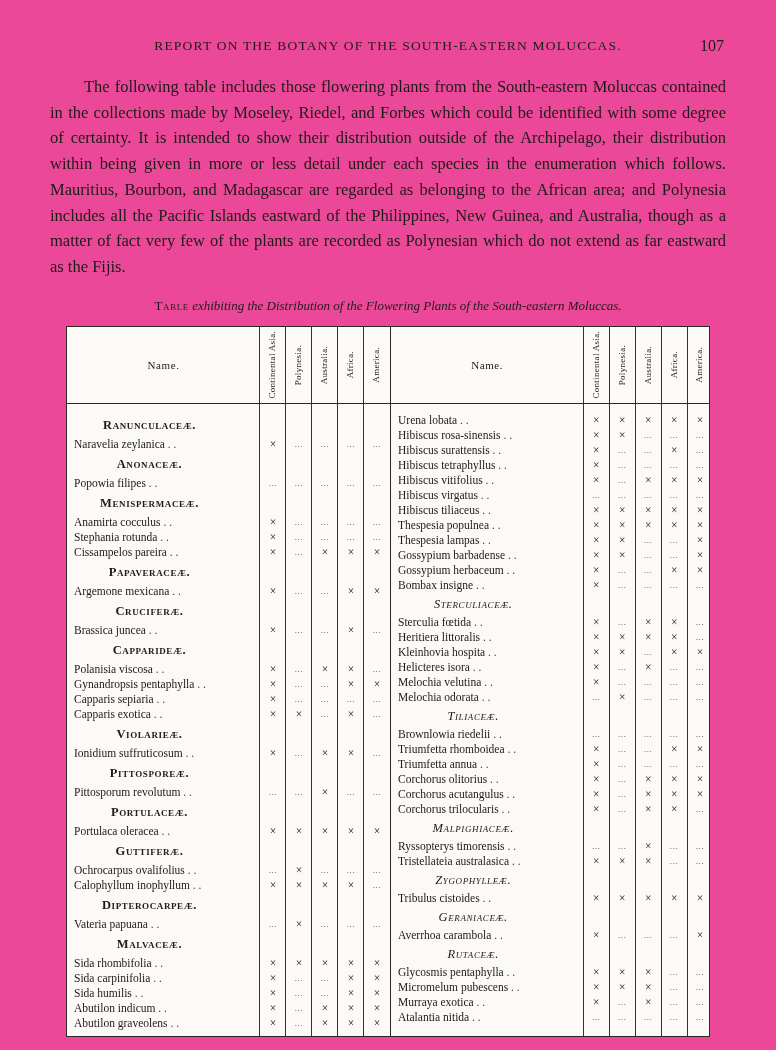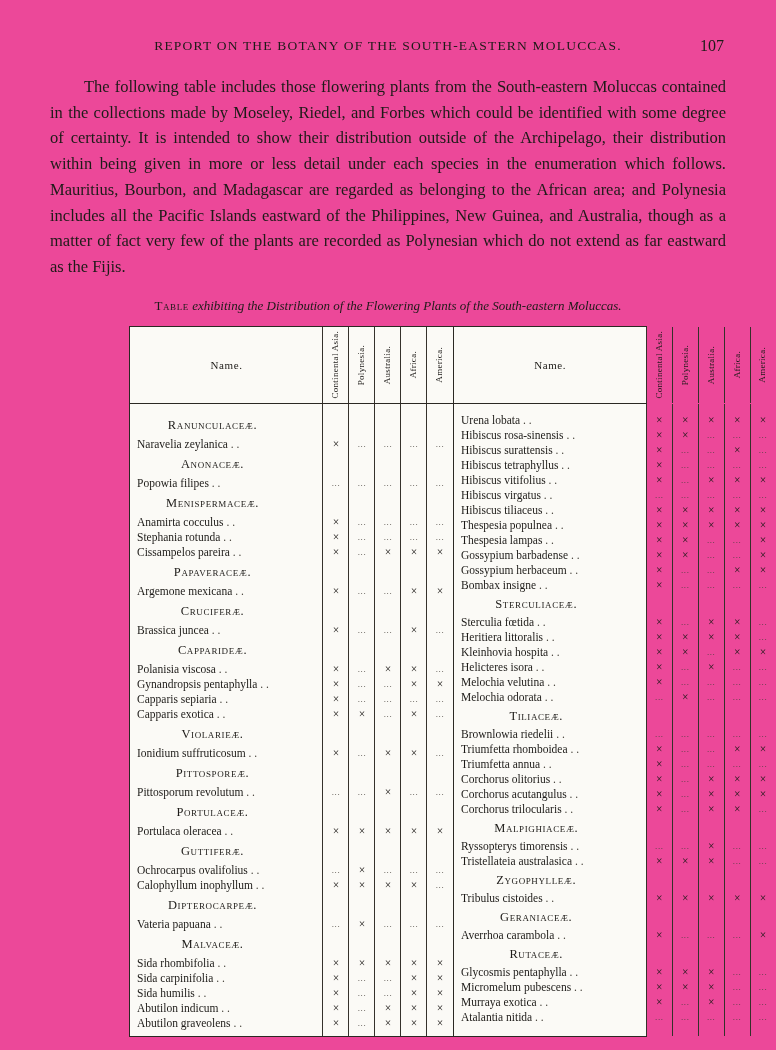--- a/index.html
+++ b/index.html
@@ -13,21 +13,21 @@
   .running-head { position:relative; text-align:center; font-size:13.5px; letter-spacing:1.2px; }
   .page-number { position:absolute; right:2px; top:-1px; font-size:16px; letter-spacing:0; }
   .intro {
     margin-top:20px; font-size:16.5px; line-height:1.56;
     text-align:justify; text-indent:34px;
   }
   .caption { margin-top:18px; text-align:center; font-size:13px; white-space:nowrap; }
   .caption .tword { font-variant:small-caps; letter-spacing:0.6px; }
   .caption .ctext { font-style:italic; }
 
-  .dist-table { margin:12px auto 16px; width:518px; border:1.5px solid #2b2823; background:#fbfaf6; }
+  .dist-table { margin:12px auto 16px; width:644px; border:1.5px solid #2b2823; background:#fbfaf6; }
   .thead { display:flex; border-bottom:1.2px solid #2b2823; }
   .half, .half-body { width:323px; }
   .half + .half, .half-body + .half-body { border-left:1.5px solid #2b2823; }
   .thead .half { height:76px; display:flex; }
   .colline {
     background-image:
       linear-gradient(#35312b,#35312b), linear-gradient(#35312b,#35312b),
       linear-gradient(#35312b,#35312b), linear-gradient(#35312b,#35312b),
       linear-gradient(#35312b,#35312b);
     background-repeat:no-repeat;
@@ -44,22 +44,22 @@
   }
   .tbody { display:flex; align-items:stretch; }
   .half-body { padding-top:9px; padding-bottom:5px; }
   .trow { display:flex; }
   .species-row { height:15px; }
   .name-cell { width:193px; padding-left:7px; font-size:11.5px; line-height:15px;
     white-space:nowrap; overflow:hidden; }
   .species-row .name-cell::after { content:" . ."; color:#4a463f; }
   .family-row .name-cell { text-align:center; padding-left:0; padding-right:28px;
     font-variant:small-caps; font-size:12.5px; letter-spacing:0.6px; }
-  .half-body.left .family-row { padding:5px 0 4px; }
-  .half-body.right .family-row { padding:4px 0 3px; }
+  .half-body.left .family-row { padding:5px 0 4px;font-weight:bold; }
+  .half-body.right .family-row { padding:4px 0 3px;font-style:italic; }
   .mark-cell { width:26px; text-align:center; font-size:11px; line-height:15px; }
   .mark-cell.dots { font-size:9px; letter-spacing:0.6px; color:#46423b; }
   .mark-cell.cross { font-size:11.5px; }
 </style>
 </head>
 <body>
 
 <div class="page">
 
   <div class="running-head">

